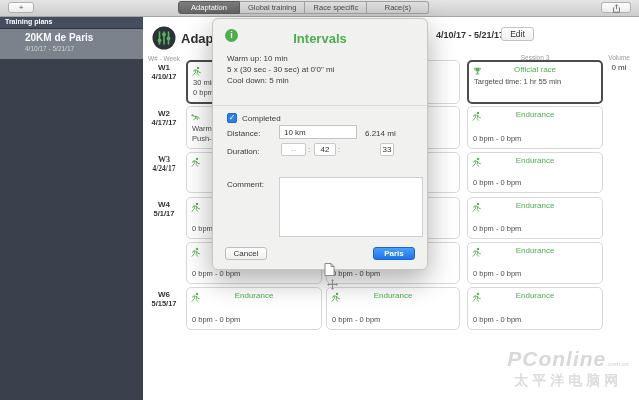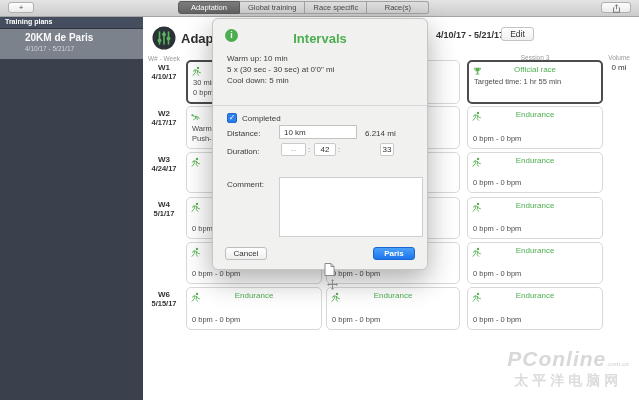--- a/index.html
+++ b/index.html
@@ -202,21 +202,21 @@
       <div class="cell" style="left: 467px; top: 106px; width: 136px; height: 43px;">
         <span class="cell-icon"><svg width="11" height="13" viewBox="0 0 16 16">
             <circle cx="10.2" cy="2.8" r="1.7" fill="#55b14e"></circle>
             <path d="M3 13.5L6.5 9.2 5.8 5.6 9.6 6.4 11.2 9 13.8 9.8M5.8 5.6 3.4 7.6M9.6 6.4 9 10.8 11 13.5" fill="none" stroke="#55b14e" stroke-width="1.3" stroke-linecap="round" stroke-linejoin="round"></path>
           </svg></span>
         <div class="cell-title">Endurance</div>
         <div class="cell-lines">
           <div>0 bpm - 0 bpm</div>
         </div>
       </div>
-      <div class="week-label" style="left: 143px; top: 155px;">
+      <div class="week-label" style="left: 143px; top: 155px; font-family: Liberation Serif, serif;">
         <div class="week-num">W3</div>
         <div class="week-date">4/24/17</div>
       </div>
       <div class="cell" style="left: 186px; top: 152px; width: 136px; height: 41px;">
         <span class="cell-icon"><svg width="11" height="13" viewBox="0 0 16 16">
             <circle cx="10.2" cy="2.8" r="1.7" fill="#55b14e"></circle>
             <path d="M3 13.5L6.5 9.2 5.8 5.6 9.6 6.4 11.2 9 13.8 9.8M5.8 5.6 3.4 7.6M9.6 6.4 9 10.8 11 13.5" fill="none" stroke="#55b14e" stroke-width="1.3" stroke-linecap="round" stroke-linejoin="round"></path>
           </svg></span>
       </div>
       <div class="cell" style="left: 326px; top: 152px; width: 134px; height: 41px;"></div>

